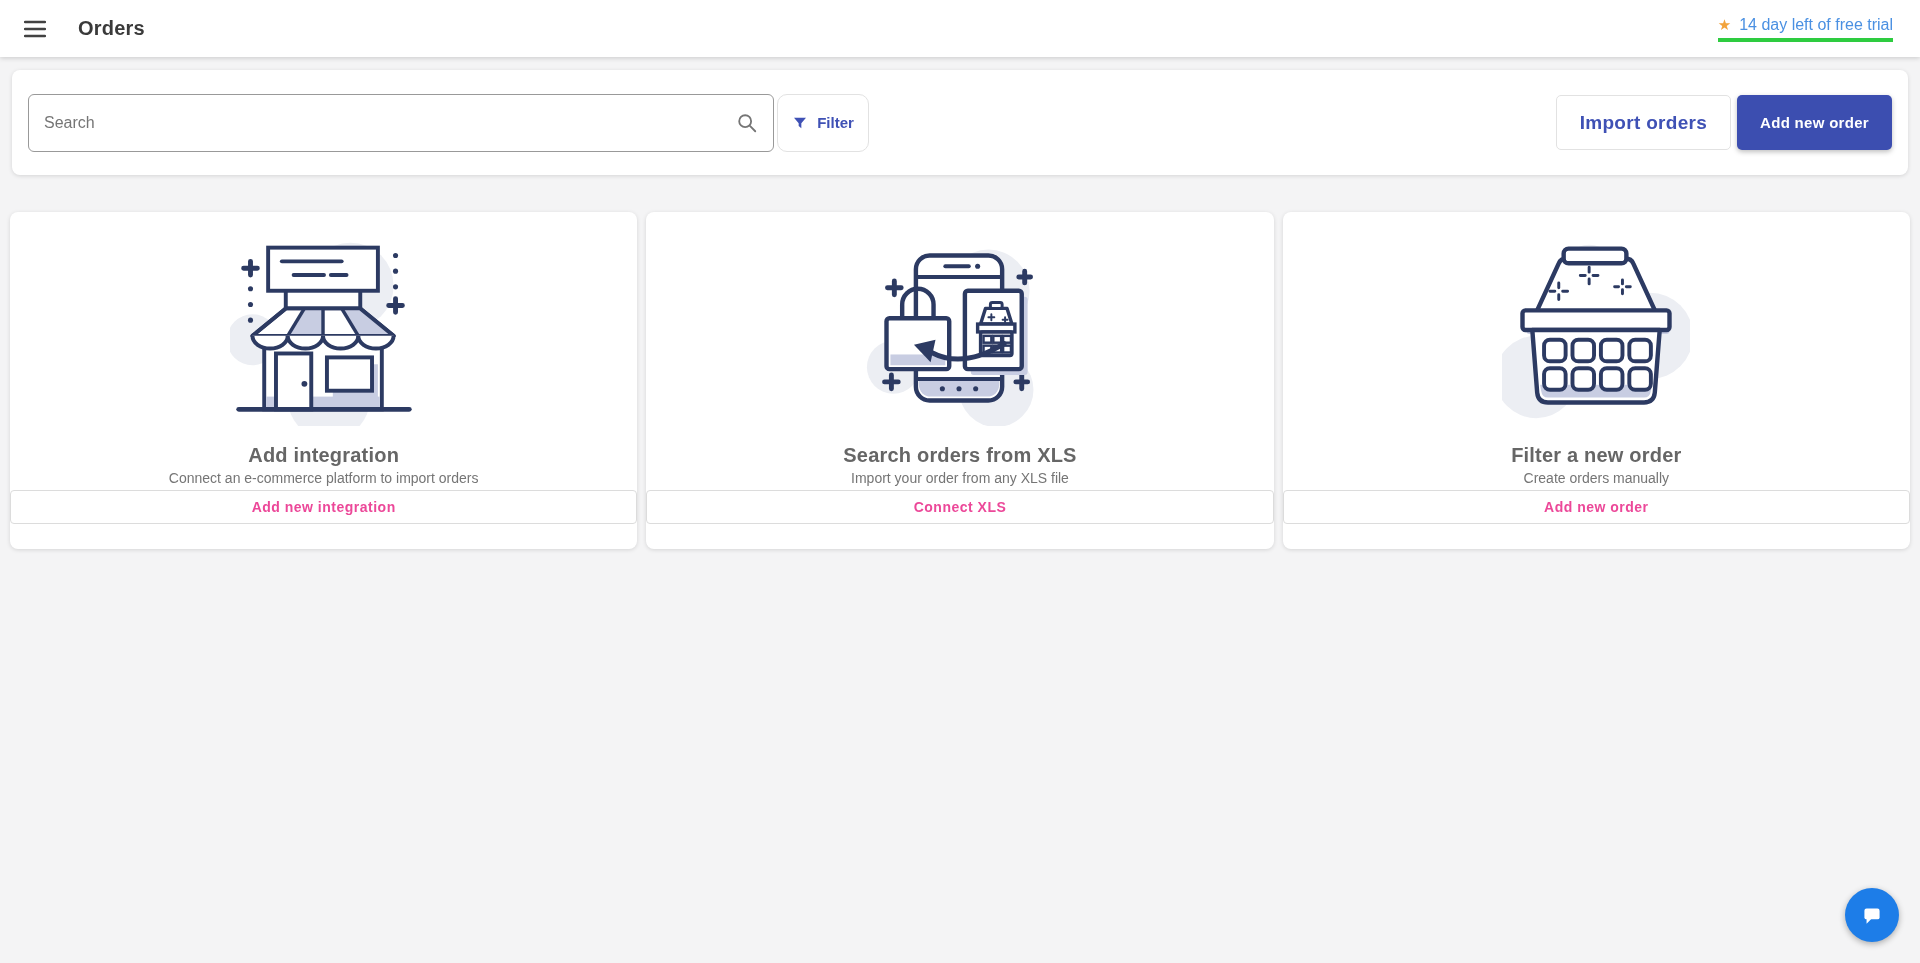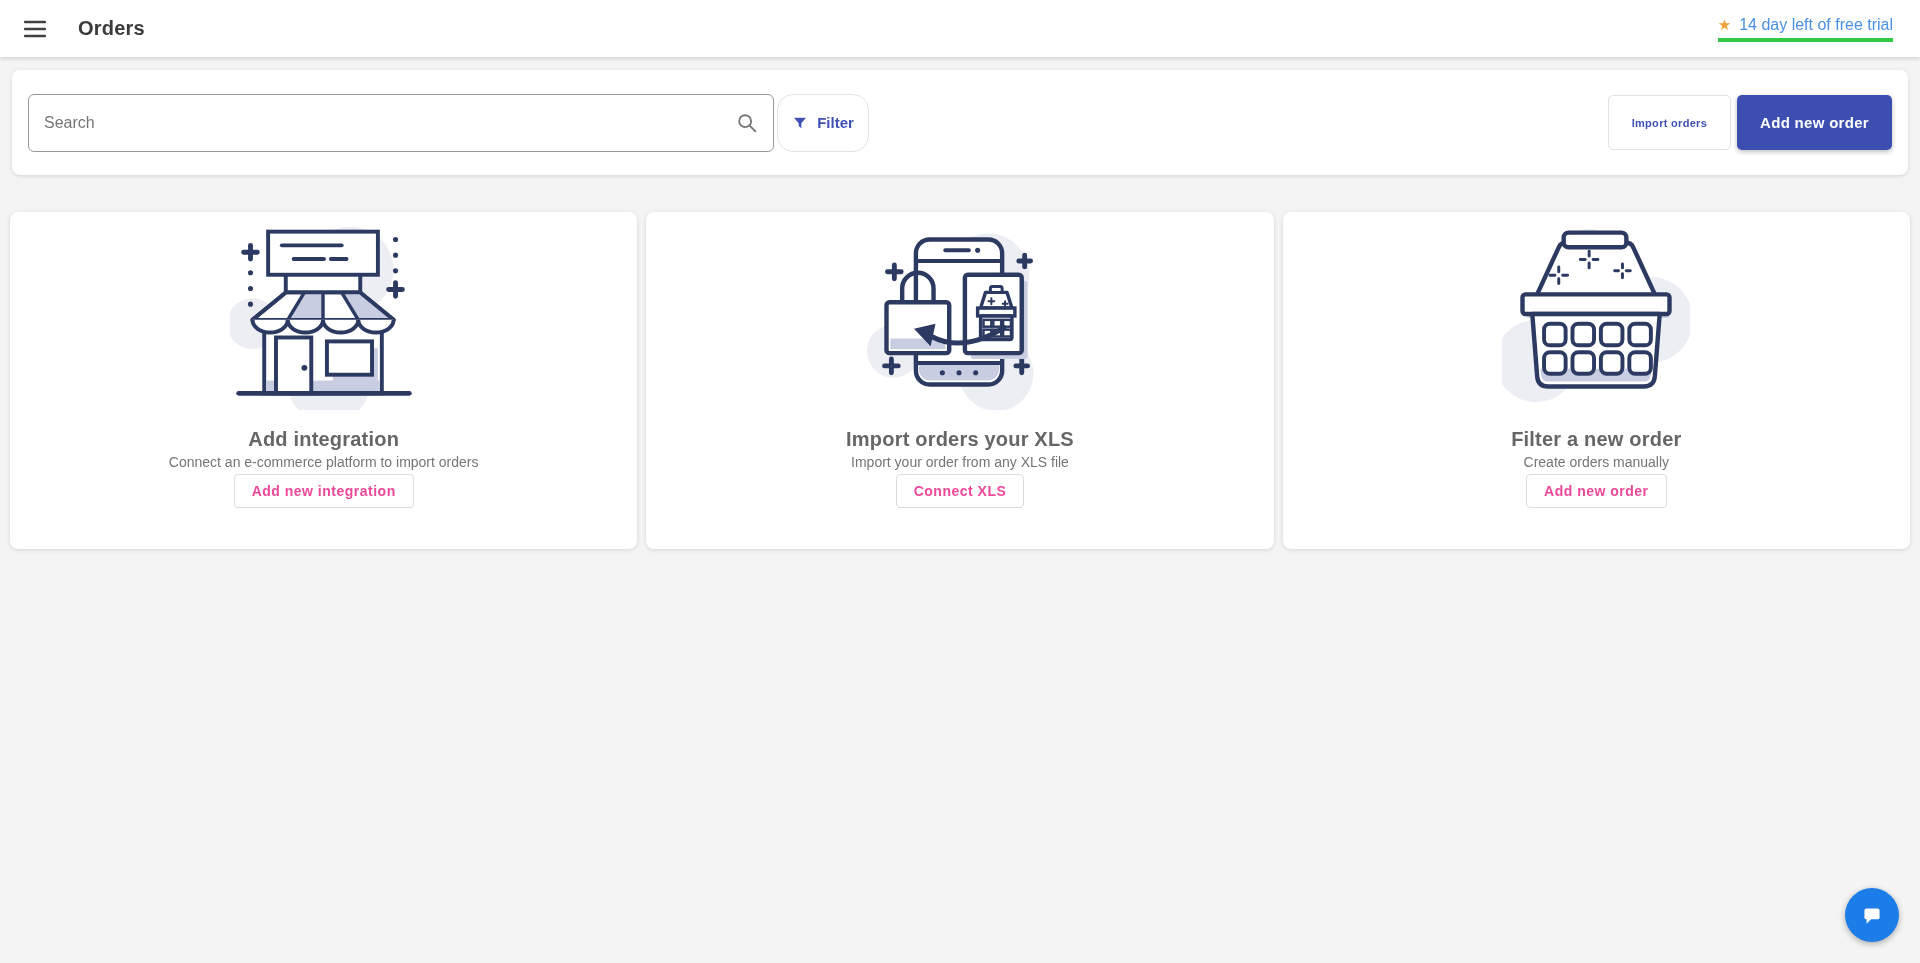--- a/index.html
+++ b/index.html
@@ -47,48 +47,48 @@
     display:flex; align-items:center; padding:16px 15px;
     background:#fff;
   }
   .search-box input {
     flex:1; border:none; outline:none; font-size:16px; color:#333;
     font-family:inherit; background:transparent;
   }
   .search-box input::placeholder { color:#757575; }
   .filter-btn {
     margin-left:3px; width:92px; height:58px;
-    border:1px solid #e2e2e2; border-radius:16px; background:#fff;
+    border:1px solid #e2e2e2; border-radius:10px; background:#fff;
     display:inline-flex; align-items:center; justify-content:center; gap:9px;
     color:#3f51b5; font-size:15px; font-weight:bold; cursor:pointer;
     font-family:inherit;
   }
   .import-orders-btn {
     margin-left:auto; height:55px; padding:0 23px;
     background:#fff; border:1px solid #e2e2e2; border-radius:5px;
-    color:#3f51b5; font-size:11px; font-weight:bold; letter-spacing:.3px;
+    color:#3f51b5; font-size:19px; font-weight:bold; letter-spacing:.3px;
     cursor:pointer; font-family:inherit;
   }
   .add-order-btn {
     margin-left:6px; height:55px; padding:0 23px;
     background:#3c4eb0; border:none; border-radius:5px;
     color:#fff; font-size:15px; font-weight:bold; letter-spacing:.3px;
     cursor:pointer; box-shadow:0 2px 5px rgba(0,0,0,.25);
     font-family:inherit;
   }
   
   .cards {
     position:absolute; top:212px; left:10px; right:10px;
     display:flex; gap:9px;
   }
   .card {
     flex:1; height:337px; background:#fff; border-radius:8px;
     box-shadow:0 1px 4px rgba(0,0,0,.13);
-    display:flex; flex-direction:column; align-items:center;
-    padding-top:4px; text-align:center;
+    display:flex; flex-direction:column; 
+    padding-top:20px; text-align:center;
   }
   .illus { height:192px; display:flex; align-items:center; justify-content:center; }
   .card h2 {
     margin-top:20px; font-size:20px; font-weight:bold; color:#666;
     letter-spacing:.2px;
   }
   .card p { margin-top:3px; font-size:14px; color:#757575; }
   .card-btn {
     margin-top:4px; height:34px; padding:0 17px;
     font-size:14px; font-weight:bold; color:#ec4899;
@@ -239,21 +239,21 @@
             <rect x="139" y="118" width="8" height="7"></rect>
         </g>
         <g stroke="#2c3a62" stroke-width="2" stroke-linecap="round">
           <path d="M127 86 v6 M124 89 h6"></path>
           <path d="M141 89 v5 M138.5 91.5 h5"></path>
         </g>
         <path d="M140 116 Q98 142 66 125" fill="none" stroke="#2c3a62" stroke-width="5" stroke-linecap="round"></path>
         <polygon points="48,117 70,112 65,135" fill="#2c3a62"></polygon>
       </svg>
     </div>
-    <h2>Import orders your XLS</h2>
+    <h2>Search orders from XLS</h2>
     <p>Import your order from any XLS file</p>
     <button class="card-btn">Connect XLS</button>
   </section>
 
   <section class="card">
     <div class="illus">
       <svg width="188" height="196" viewBox="0 0 190 200">
         <circle cx="88" cy="42" r="27" fill="#eceef3"></circle>
         <circle cx="150" cy="108" r="44" fill="#eceef3"></circle>
         <circle cx="34" cy="150" r="42" fill="#eceef3"></circle>

